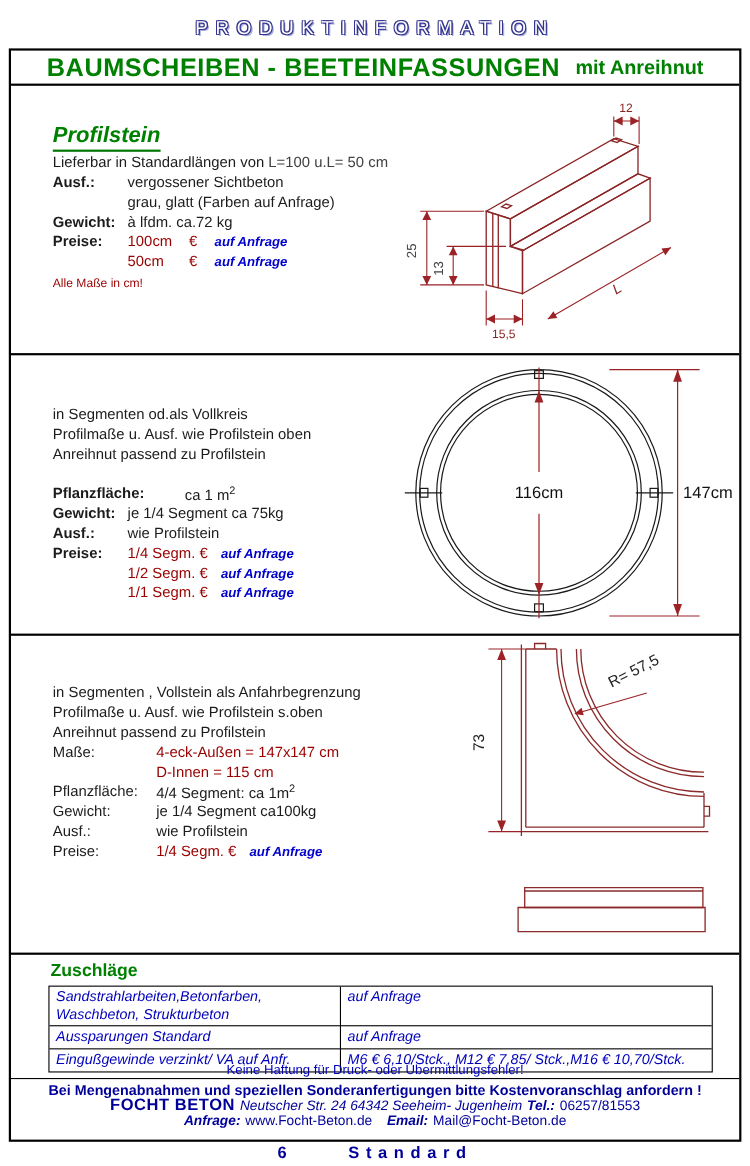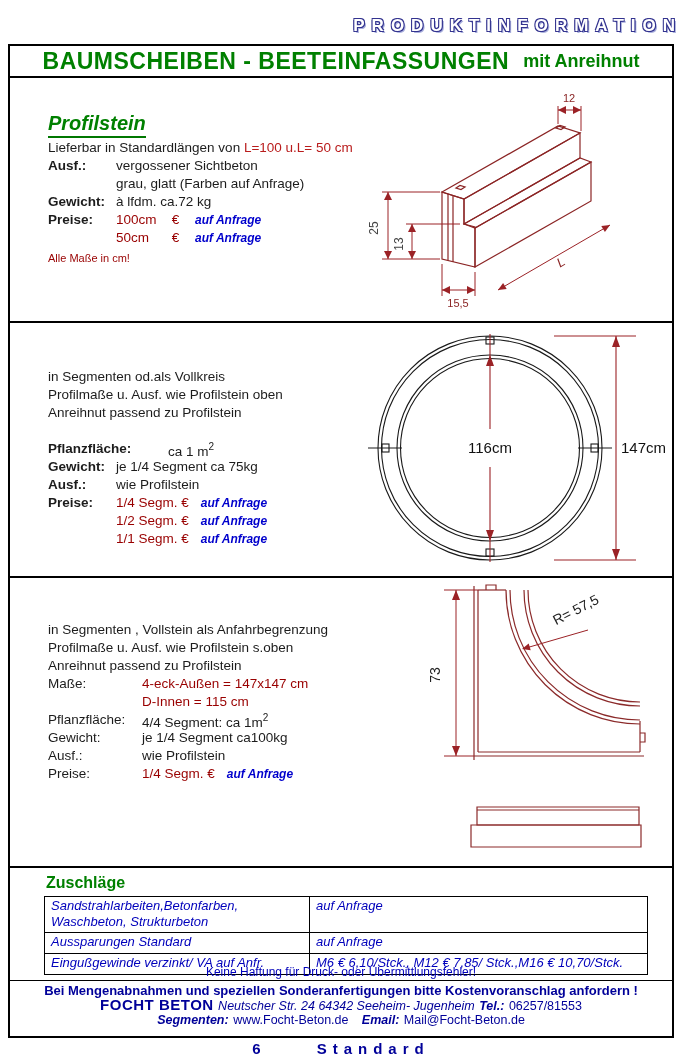--- a/index.html
+++ b/index.html
@@ -1,33 +1,33 @@
 <!DOCTYPE html>
 <html><head>
 <meta charset="utf-8">
 <style>
   html,body{margin:0;padding:0;background:#fff;}
   .page{position:relative;width:682px;height:1060px;background:#fff;
         font-family:"Liberation Sans", sans-serif;overflow:hidden;}
-  .doc-title{position:absolute;top:16px;left:0;width:100%;text-align:right;
-        font-size:17px;font-weight:bold;letter-spacing:7px;color:#fff;
+  .doc-title{position:absolute;top:16px;left:0;width:100%;text-align:center;
+        font-size:17px;font-weight:normal;letter-spacing:7px;color:#fff;
         text-shadow:-1px -1px 0 #33338f,1px -1px 0 #33338f,-1px 1px 0 #33338f,1px 1px 0 #33338f,2px 2px 0 #aab0dd;}
   .frame{position:absolute;left:8px;top:44px;width:662px;height:990px;border:2px solid #000;}
   .sec{position:relative;border-bottom:2px solid #000;box-sizing:border-box;}
   .band{height:32px;display:flex;align-items:center;justify-content:center;gap:14px;}
   .band-main{color:#008000;font-weight:800;font-size:23px;letter-spacing:0.5px;}
   .band-suffix{color:#008000;font-weight:800;font-size:18px;}
   .s1{height:245px;} .s2{height:255px;} .s3{height:290px;} .s4{height:164px;border-bottom:none;}
   .abs{position:absolute;white-space:nowrap;}
   .sec-title{font-size:20px;font-weight:bold;font-style:italic;color:#008000;
         border-bottom:2.5px solid #007700;padding-bottom:1px;display:inline-block;}
   .body-txt{font-size:13.5px;color:#1c1c1c;}
   .lbl{font-size:13.5px;color:#1c1c1c;font-weight:bold;}
   .lbl-plain{font-size:13.5px;color:#1c1c1c;}
-  .red{color:#b91c1c;}
+  .red{color:#404040;}
   .maroon{font-size:13.5px;color:#990000;}
   .pnote{font-size:12px;color:#0000cc;font-style:italic;font-weight:bold;margin-left:12px;}
   .small-note{font-size:11px;color:#990000;}
   .psize{display:inline-block;width:52px;}
   sup{font-size:10px;}
   .zs-title{font-size:16px;font-weight:bold;color:#008000;}
   .ztable{position:absolute;left:34px;top:28px;width:604px;border:1.6px solid #000;
         display:grid;grid-template-columns:264px 1fr;box-sizing:border-box;}
   .zcell{font-size:13px;color:#0000bb;padding:1px 6px 0 6px;line-height:16px;font-style:italic;}
   .zc-r{border-left:1.6px solid #000;}
@@ -234,21 +234,21 @@
       <span class="abs center-line disclaimer" style="top:97px;">Keine Haftung für Druck- oder Übermittlungsfehler!</span>
       <div class="divline"></div>
       <span class="abs center-line f-bold" style="top:115px;">Bei Mengenabnahmen und speziellen Sonderanfertigungen bitte Kostenvoranschlag anfordern !</span>
       <span class="abs center-line" style="top:128px;">
         <span class="brand">FOCHT BETON</span>
         <span class="f-reg f-it">Neutscher Str. 24   64342 Seeheim- Jugenheim</span>
         <span class="f-reg f-bi">Tel.:</span>
         <span class="f-reg">06257/81553</span>
       </span>
       <span class="abs center-line" style="top:142px;">
-        <span class="f-reg f-bi">Segmenten:</span>
+        <span class="f-reg f-bi">Anfrage:</span>
         <span class="f-reg">www.Focht-Beton.de</span>&nbsp;&nbsp;
         <span class="f-reg f-bi">Email:</span>
         <span class="f-reg">Mail@Focht-Beton.de</span>
       </span>
     </div>
 
   </div>
 
   <div class="page-footer">
     <span>6</span>

